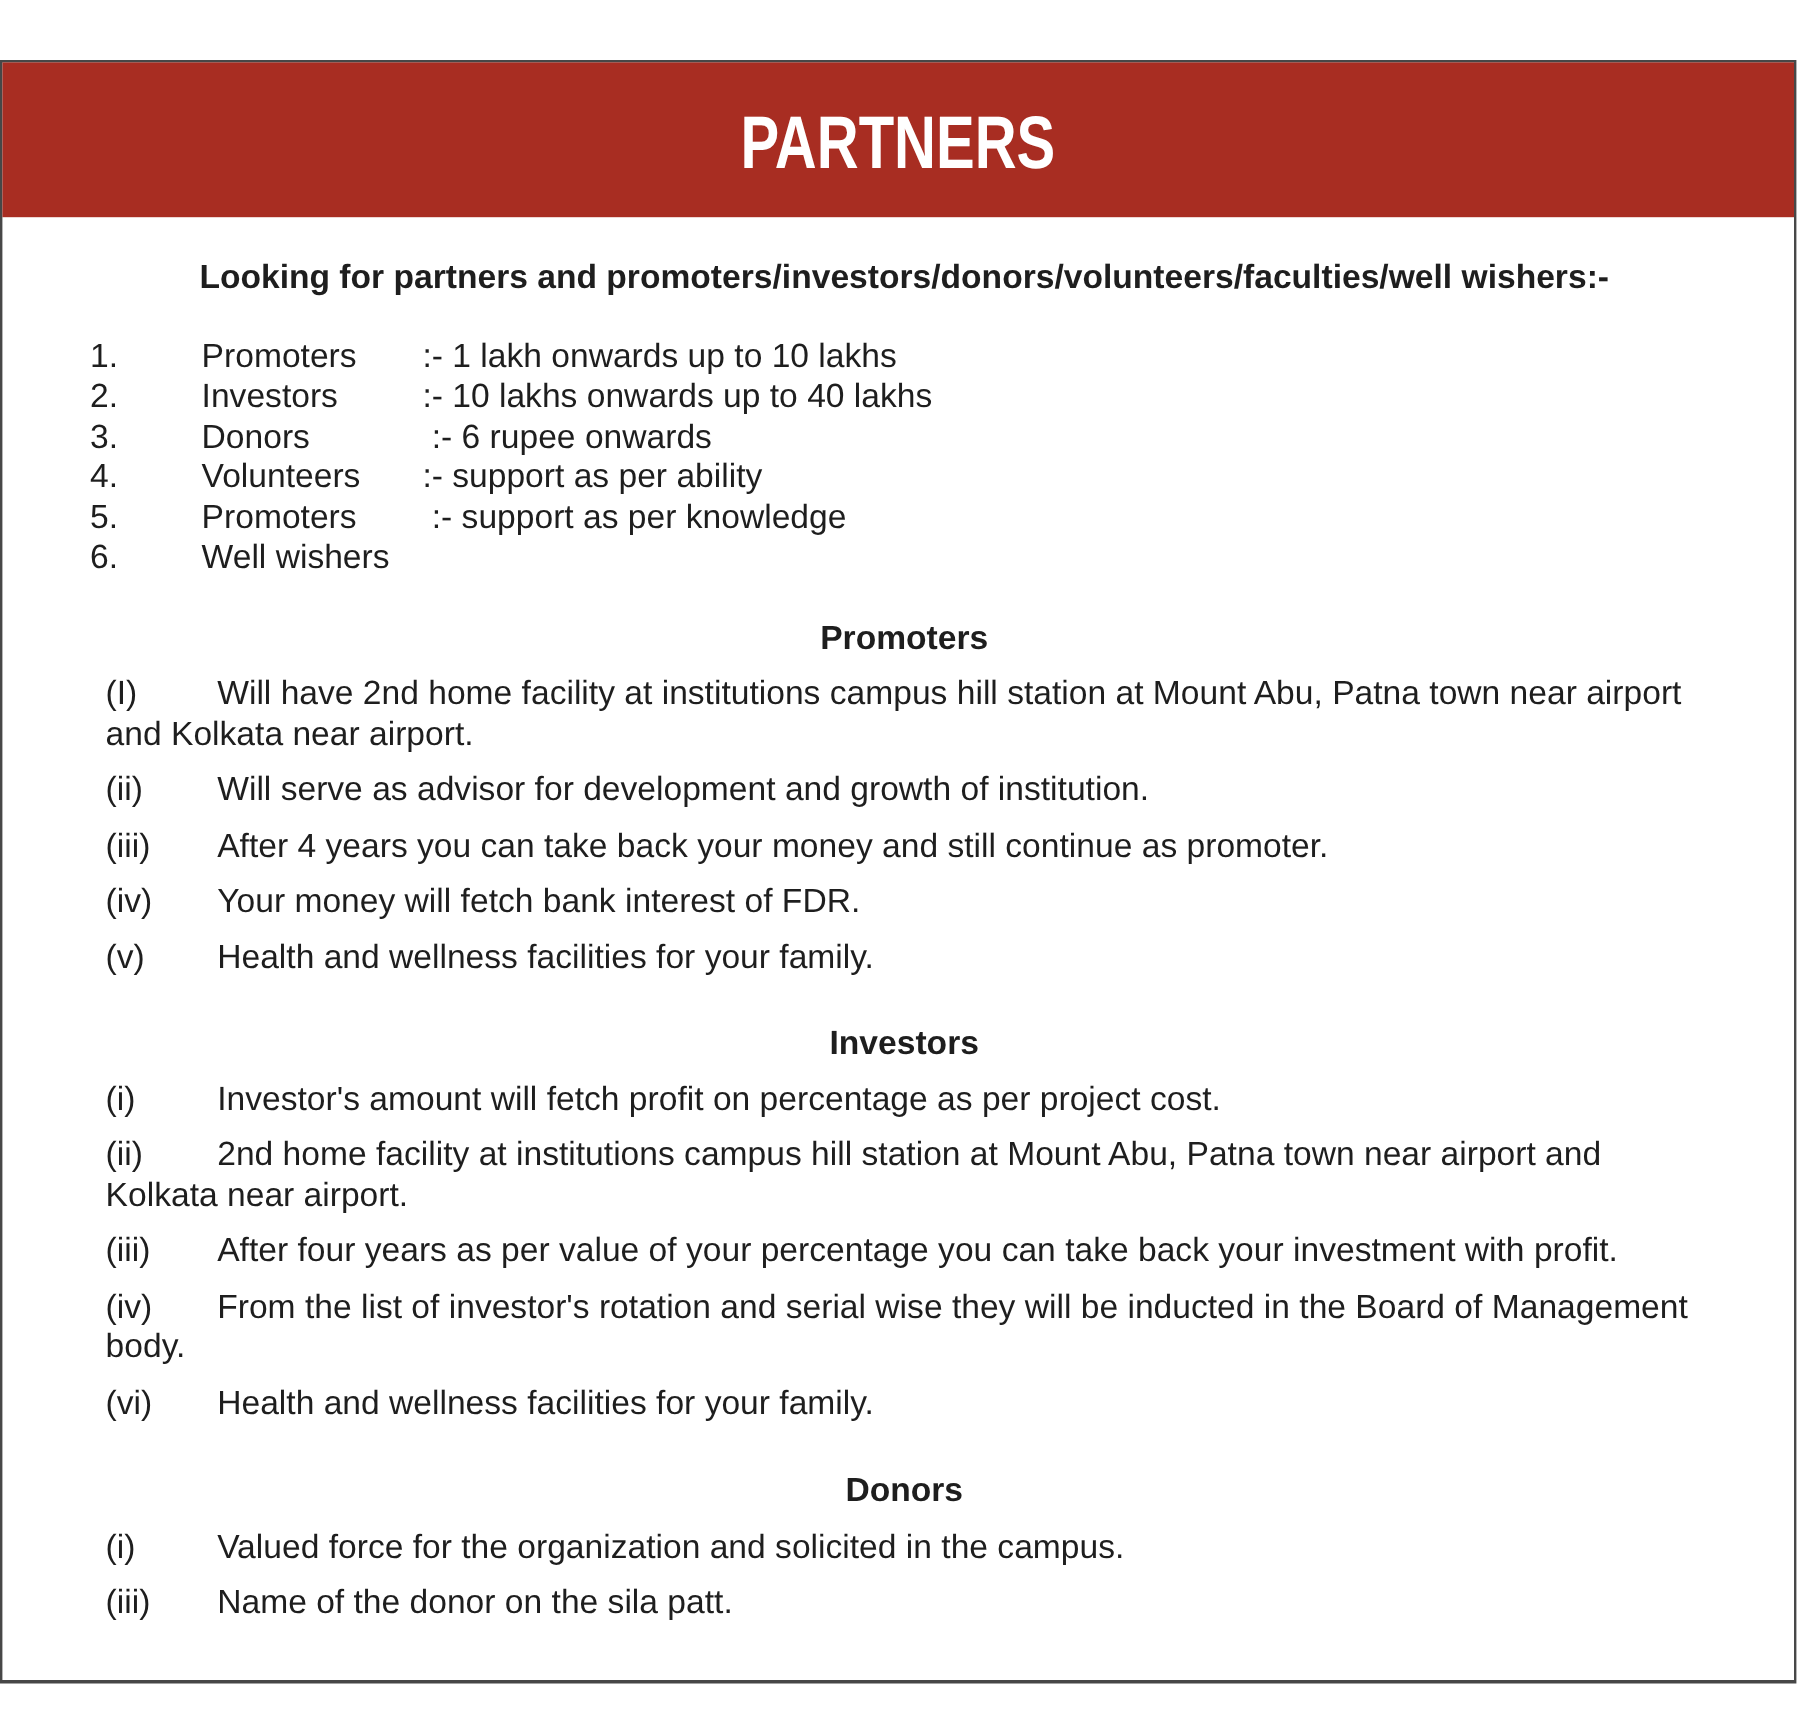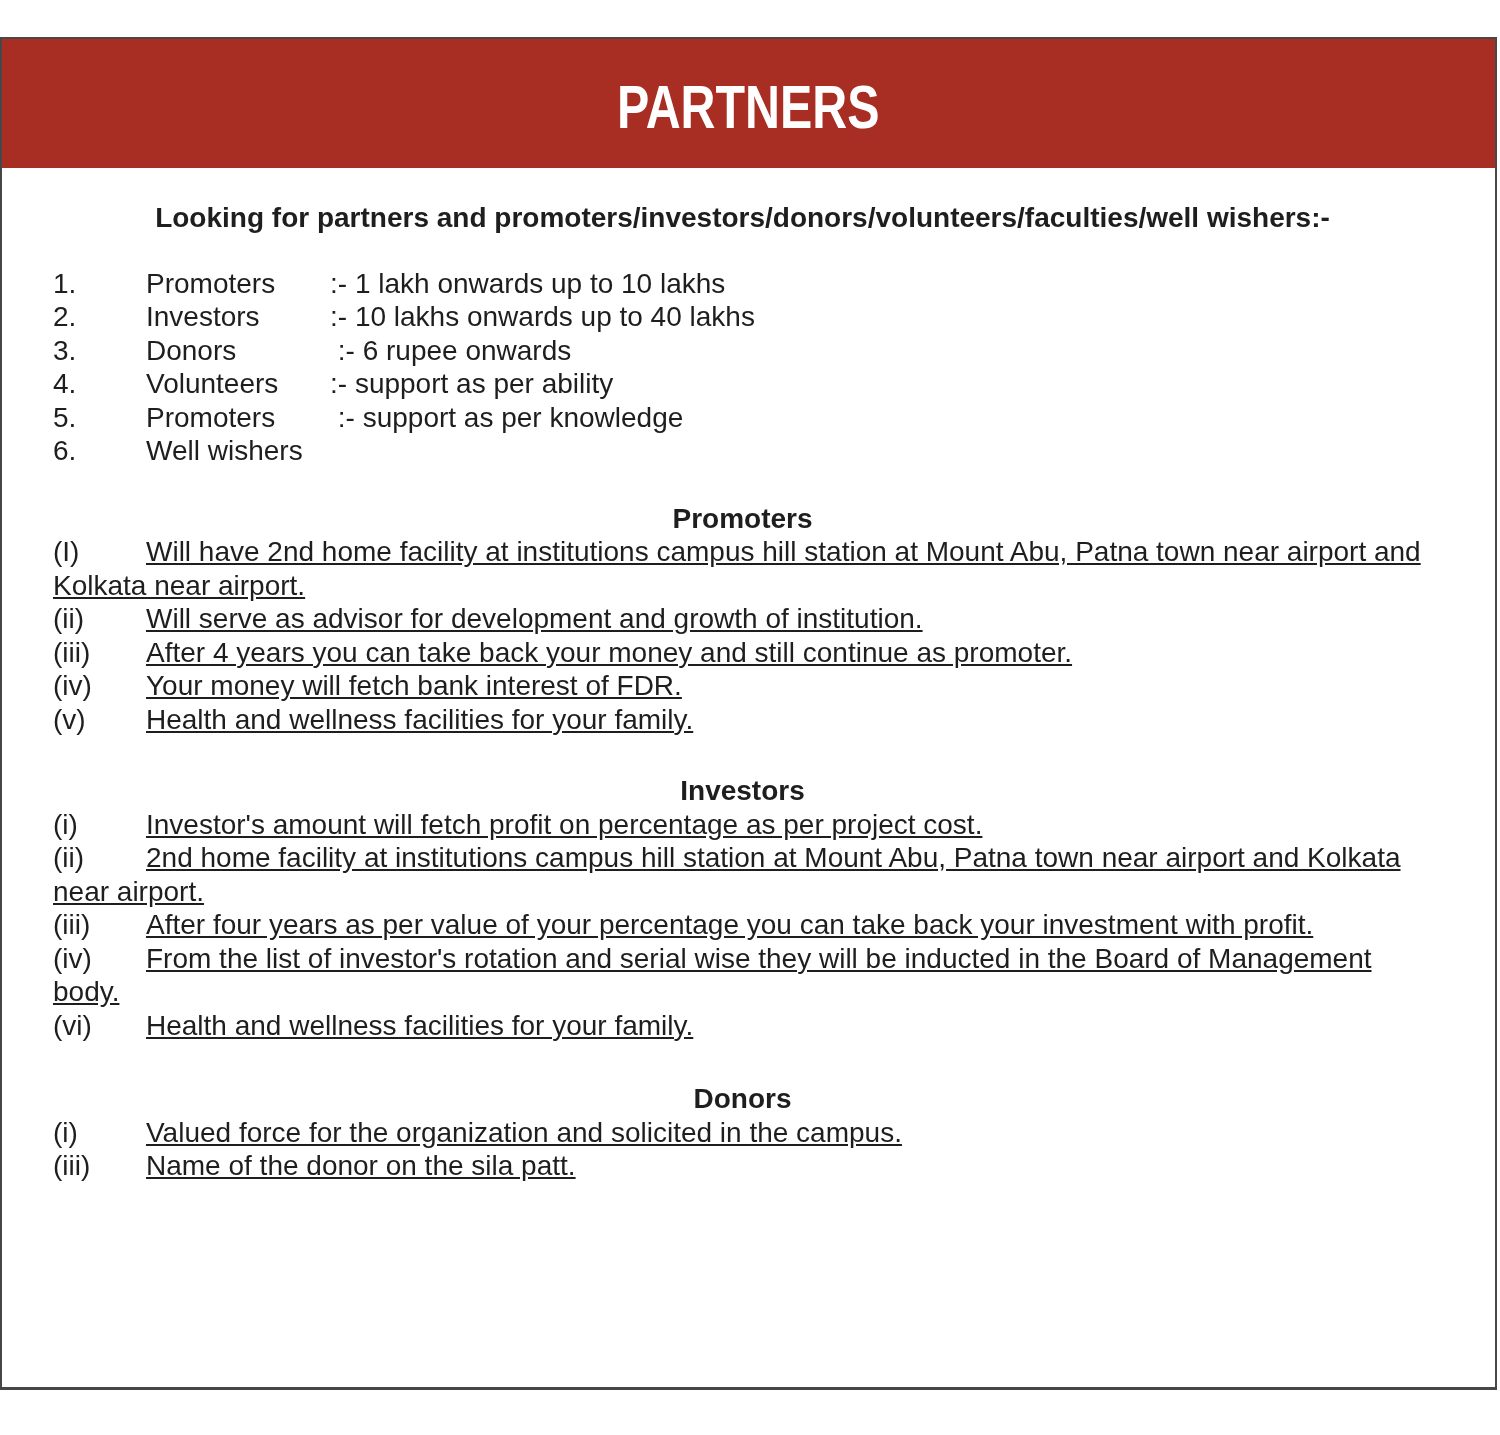--- a/index.html
+++ b/index.html
@@ -10,21 +10,21 @@
   body {
     width: 1500px;
     height: 1435px;
     position: relative;
     font-family: "Liberation Sans", sans-serif;
     color: #1e1e1e;
   }
   .sheet {
     position: absolute;
     left: 0;
-    top: 37px;
+    top: 50px;
     width: 1497px;
     height: 1353px;
     box-sizing: border-box;
     border: 2px solid #474747;
     border-bottom-width: 3px;
     background: #ffffff;
   }
   .band {
     height: 129px;
     background: #a82d22;
@@ -38,21 +38,21 @@
     padding-top: 6px;
     color: #ffffff;
     font-size: 62px;
     font-weight: 700;
     line-height: 1;
     transform: scaleX(0.78);
     transform-origin: center;
     white-space: nowrap;
   }
   .content {
-    padding: 0 63px 0 51px;
+    padding: 0 63px 0 73px;
     font-size: 28px;
     line-height: 33.5px;
   }
   .intro {
     margin: 33px 0 0 0;
     font-weight: bold;
     text-align: center;
   }
   .ptlist { margin-top: 32px; }
   .ptrow { display: flex; }
@@ -62,21 +62,21 @@
   .sec-h {
     margin: 0;
     font-size: 28px;
     font-weight: bold;
     text-align: center;
     line-height: 33.5px;
   }
   .sec-h.h-promoters { margin-top: 34px; }
   .sec-h.h-investors { margin-top: 38px; }
   .sec-h.h-donors    { margin-top: 40px; }
-  .item { margin: 0; text-decoration: underline; }
+  .item { margin: 13px; }
   .item .lbl {
     display: inline-block;
     width: 93px;
     vertical-align: top;
   }
 </style>
 </head>
 <body>
 
 <div class="sheet">

